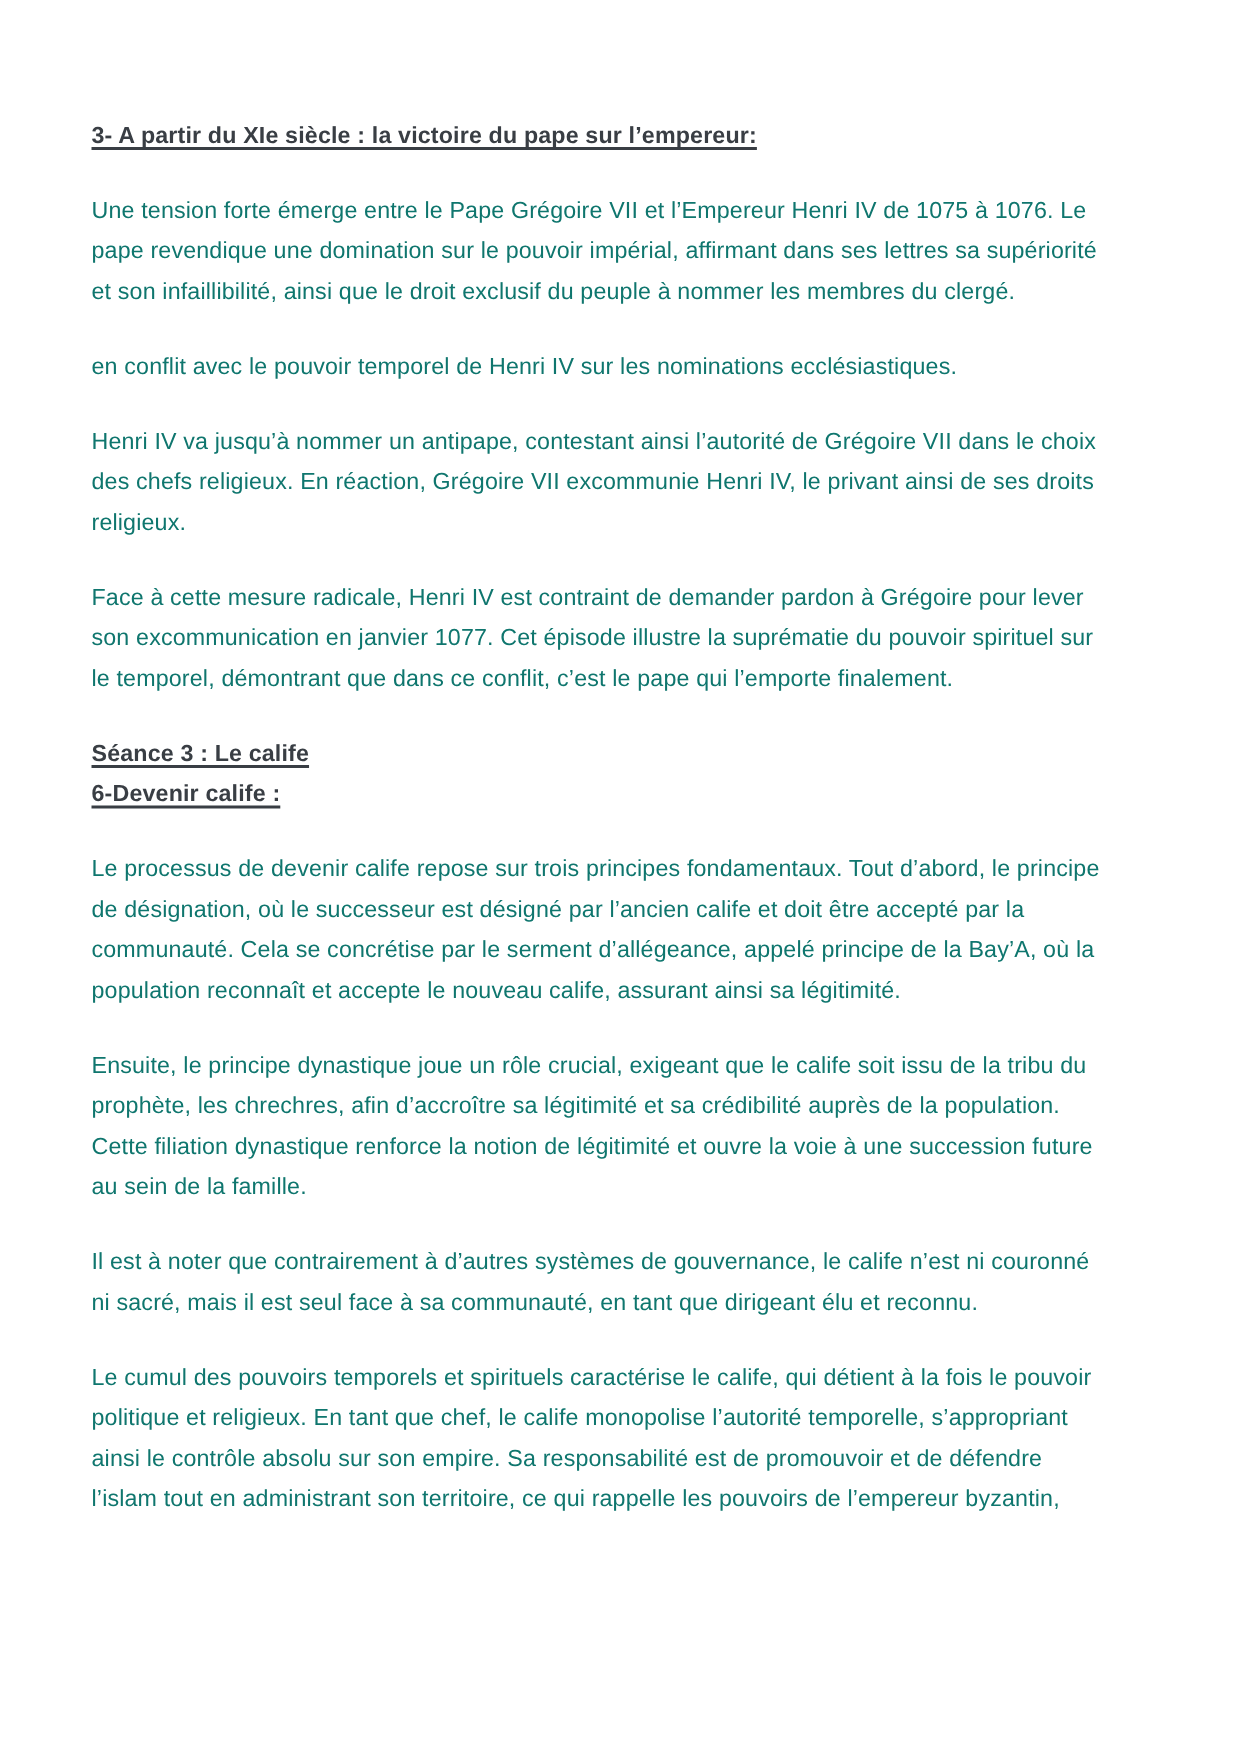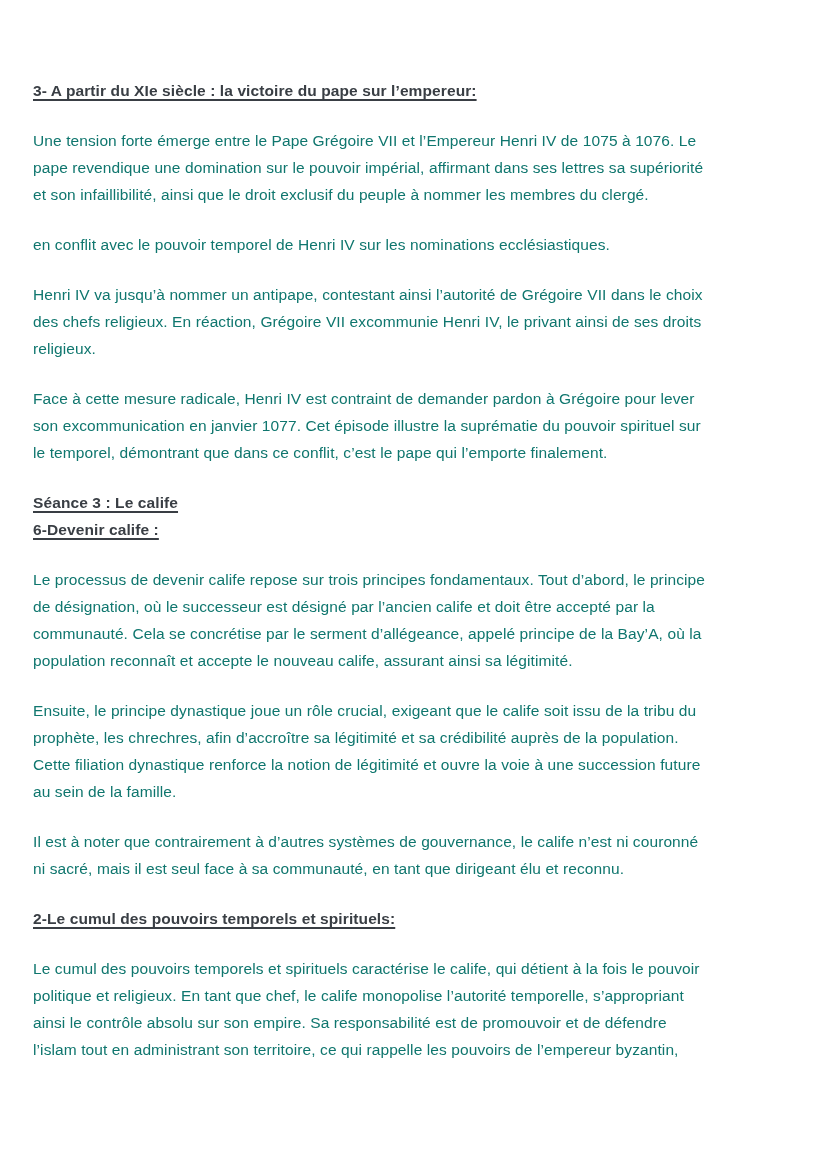--- a/index.html
+++ b/index.html
@@ -10,20 +10,21 @@
   .page {
     position: relative;
     width: 828px;
     height: 1171px;
     background: #ffffff;
     overflow: hidden;
     font-family: "Liberation Sans", "DejaVu Sans", sans-serif;
   }
   .content {
     padding: 77px 28px 0 33px;
+    margin-left: 28px;
   }
   .section {
     margin: 0 0 23px 0;
   }
   .line {
     font-size: 15.5px;
     line-height: 27px;
     color: #0f766e;
     letter-spacing: 0.1px;
     white-space: nowrap;
@@ -75,23 +76,20 @@
       <div class="section paragraph">
         <div class="line">Ensuite, le principe dynastique joue un rôle crucial, exigeant que le calife soit issu de la tribu du</div>
         <div class="line">prophète, les chrechres, afin d’accroître sa légitimité et sa crédibilité auprès de la population.</div>
         <div class="line">Cette filiation dynastique renforce la notion de légitimité et ouvre la voie à une succession future</div>
         <div class="line">au sein de la famille.</div>
       </div>
       <div class="section paragraph">
         <div class="line">Il est à noter que contrairement à d’autres systèmes de gouvernance, le calife n’est ni couronné</div>
         <div class="line">ni sacré, mais il est seul face à sa communauté, en tant que dirigeant élu et reconnu.</div>
       </div>
-      <div class="section heading">
-        <div class="line">2-Le cumul des pouvoirs temporels et spirituels:</div>
-      </div>
       <div class="section paragraph">
         <div class="line">Le cumul des pouvoirs temporels et spirituels caractérise le calife, qui détient à la fois le pouvoir</div>
         <div class="line">politique et religieux. En tant que chef, le calife monopolise l’autorité temporelle, s’appropriant</div>
         <div class="line">ainsi le contrôle absolu sur son empire. Sa responsabilité est de promouvoir et de défendre</div>
         <div class="line">l’islam tout en administrant son territoire, ce qui rappelle les pouvoirs de l’empereur byzantin,</div>
       </div>
     </div>
 </div>
 
 </body></html>

